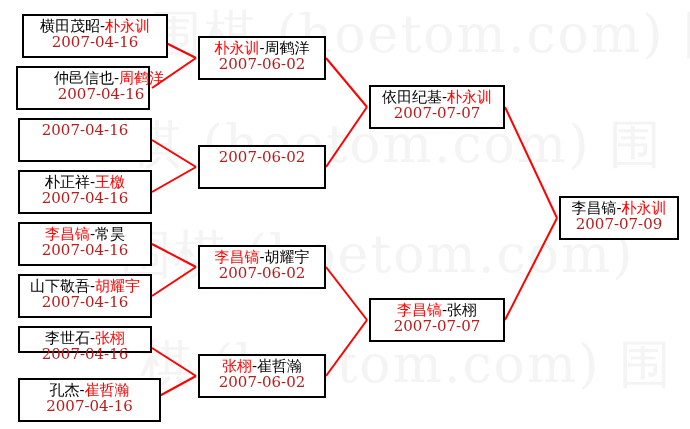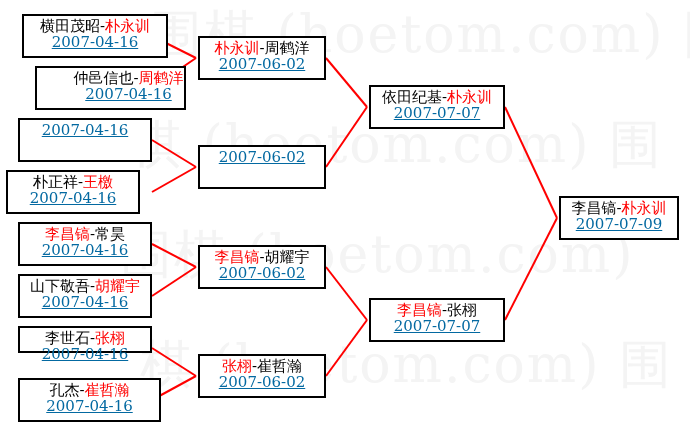--- a/index.html
+++ b/index.html
@@ -56,24 +56,23 @@
     font-family: "DejaVu Serif", "Liberation Serif", serif;
     font-size: 15px;
     color: #000000;
     white-space: nowrap;
   }
   .players .win { color: #ff0000; }
   .players .sep { color: #000000; }
   .date {
     font-family: "DejaVu Serif", "Liberation Serif", serif;
     font-size: 15px;
-    color: #0369a1;
+    color: #b91c1c;
     letter-spacing: 0px;
     white-space: nowrap;
-    text-decoration: underline;
   }
 </style>
 </head>
 <body>
 
 <div id="bracket-root">
 
   <div id="watermark-layer">
     <div class="wm-text wm-1">围棋 (hoetom.com) 围</div>
     <div class="wm-text wm-2">棋 (hoetom.com) 围</div>
@@ -96,28 +95,28 @@
       <line x1="326" y1="376" x2="367" y2="320" stroke="#ff0000" stroke-width="2"></line>
       <line x1="505" y1="107" x2="557" y2="218" stroke="#ff0000" stroke-width="2"></line>
       <line x1="505" y1="320" x2="557" y2="218" stroke="#ff0000" stroke-width="2"></line>
     </svg>
 
   <div id="boxes-layer">
       <div class="match-box" style="left: 22px; top: 14px; width: 146px; height: 44px;">
         <div class="players"><span class="">横田茂昭</span><span class="sep">-</span><span class="win">朴永训</span></div>
         <div class="date">2007-04-16</div>
       </div>
-      <div class="match-box" style="left: 35px; top: 66px; width: 151px; height: 44px; padding-left: 36px;">
+      <div class="match-box" style="left: 16px; top: 66px; width: 134px; height: 44px; padding-left: 36px;">
         <div class="players"><span class="">仲邑信也</span><span class="sep">-</span><span class="win">周鹤洋</span></div>
         <div class="date">2007-04-16</div>
       </div>
       <div class="match-box" style="left: 18px; top: 118px; width: 134px; height: 44px;">
         <div class="date">2007-04-16</div>
       </div>
-      <div class="match-box" style="left: 6px; top: 170px; width: 134px; height: 44px;">
+      <div class="match-box" style="left: 18px; top: 170px; width: 134px; height: 44px;">
         <div class="players"><span class="">朴正祥</span><span class="sep">-</span><span class="win">王檄</span></div>
         <div class="date">2007-04-16</div>
       </div>
       <div class="match-box" style="left: 18px; top: 222px; width: 134px; height: 44px;">
         <div class="players"><span class="win">李昌镐</span><span class="sep">-</span><span class="">常昊</span></div>
         <div class="date">2007-04-16</div>
       </div>
       <div class="match-box" style="left: 18px; top: 274px; width: 134px; height: 44px;">
         <div class="players"><span class="">山下敬吾</span><span class="sep">-</span><span class="win">胡耀宇</span></div>
         <div class="date">2007-04-16</div>

